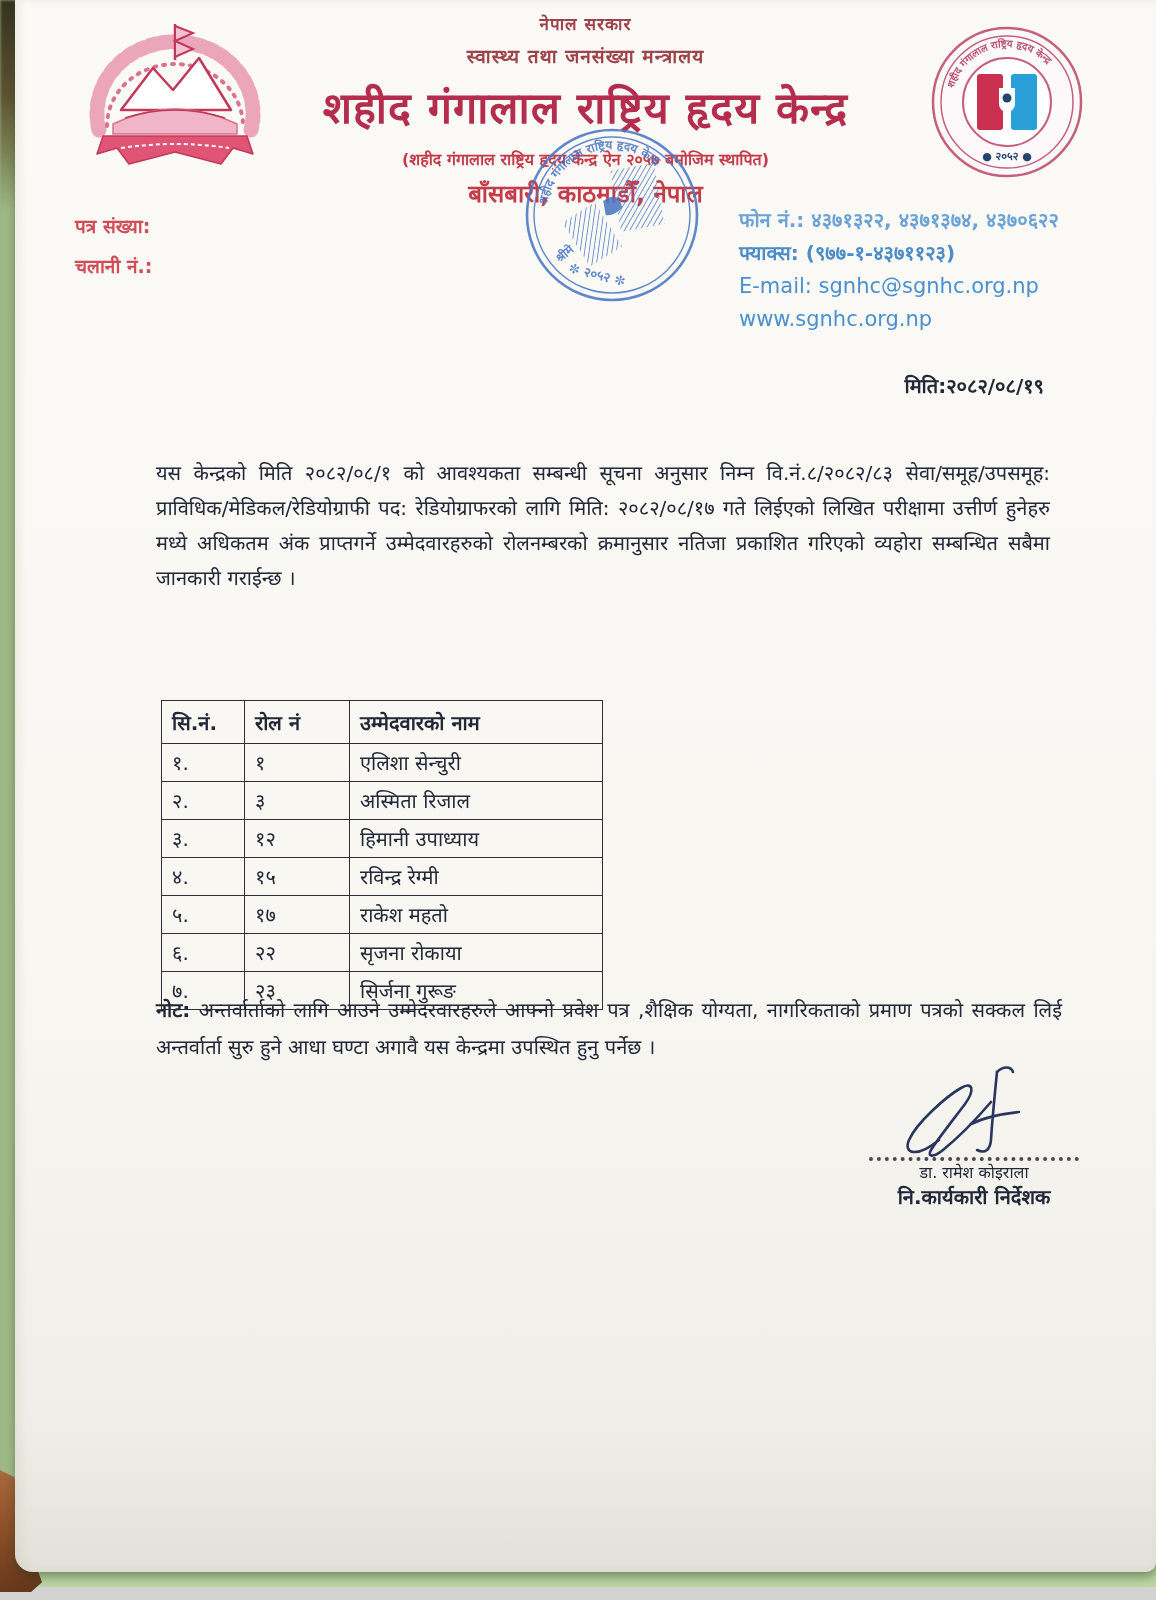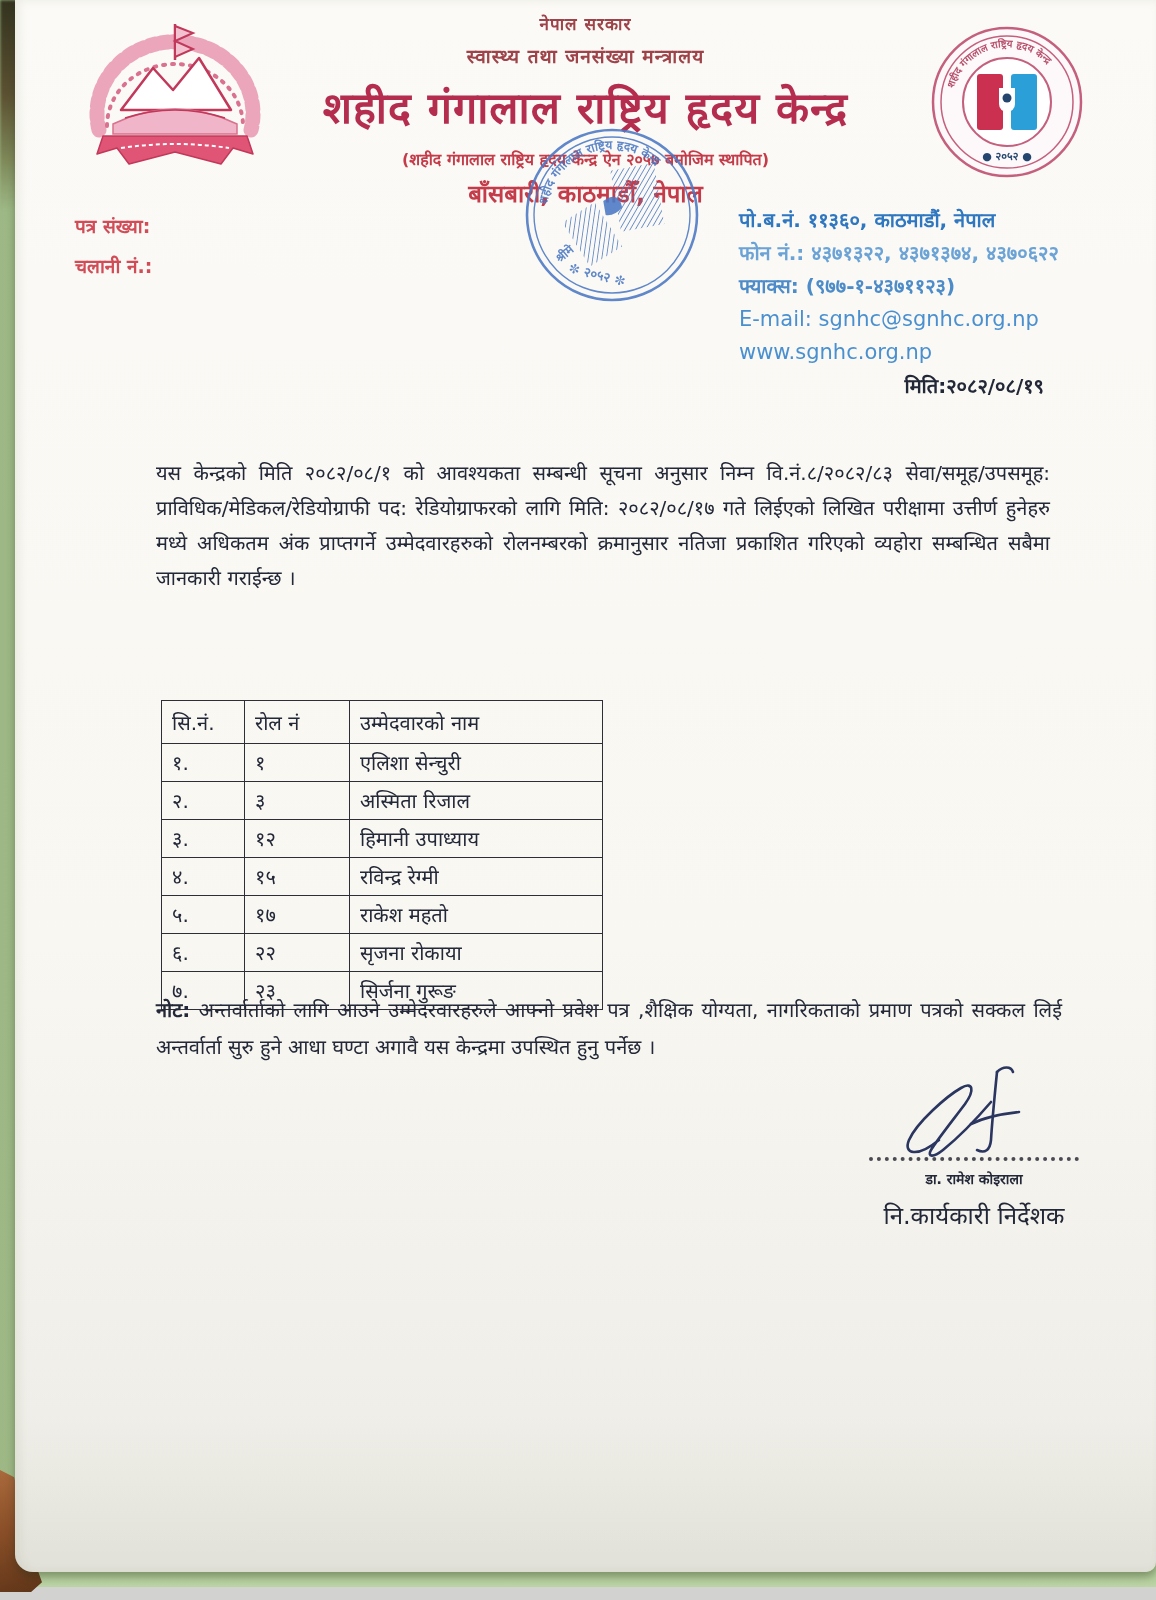--- a/index.html
+++ b/index.html
@@ -50,31 +50,31 @@
     border-bottom:2.5px solid #232838;padding-bottom:3px;}
   .body-par{position:absolute;left:141px;top:456px;width:894px;font-size:20px;
     line-height:35px;text-align:justify;}
   .interview{position:absolute;left:141px;top:648px;}
   .interview span{display:inline-block;font-size:21px;font-weight:bold;
     border-bottom:2.5px solid #232838;padding-bottom:4px;}
   
   table.results{position:absolute;left:146px;top:700px;border-collapse:collapse;}
   table.results th,table.results td{border:1.6px solid #2e2e38;font-size:20px;
     padding:2px 10px;text-align:left;vertical-align:middle;}
-  table.results th{font-weight:normal;height:38px;}
+  table.results th{font-weight:bold;height:38px;}
   table.results td{height:33px;}
   .col-sn{width:62px;}.col-roll{width:84px;}.col-name{width:232px;}
   
   .note-par{position:absolute;left:141px;top:992px;width:906px;font-size:20px;line-height:37px;text-align:justify;}
   .note-par b{font-weight:bold;}
   
   .sig-block{position:absolute;left:824px;top:1062px;width:270px;text-align:center;}
   .sig-dots{width:210px;margin:0 auto;border-bottom:4px dotted #4a4a52;height:0;}
-  .sig-name{font-size:14px;font-weight:bold;margin-top:8px;}
-  .sig-title{font-size:24px;font-weight:normal;margin-top:10px;}
+  .sig-name{font-size:16px;font-weight:normal;}
+  .sig-title{font-size:20px;font-weight:bold;}
   .sig-svg{display:block;margin:0 auto -10px auto;}
 </style>
 </head>
 <body>
 
 <div class="left-dark-blob"></div>
 <div class="bg-bottom-green"></div>
 <div class="bg-bottom-gray"></div>
 <div class="corner-object"></div>
 
@@ -136,21 +136,20 @@
     <text x="0" y="66" font-size="13" font-weight="bold" fill="#4a78c4" text-anchor="middle" transform="rotate(14)">✼ २०५२ ✼</text>
     <text x="-52" y="48" font-size="12" font-weight="bold" fill="#4a78c4" transform="rotate(-40 -52 48)">श्रीमे</text>
   </svg>
 
   <div class="ref-labels">
     <div>पत्र संख्या:</div>
     <div>चलानी नं.:</div>
   </div>
 
   <div class="contact">
-    <div class="c1">पो.ब.नं. ११३६०, काठमाडौं, नेपाल</div>
     <div class="c2">फोन नं.: ४३७१३२२, ४३७१३७४, ४३७०६२२</div>
     <div class="c3">फ्याक्स: (९७७-१-४३७११२३)</div>
     <div class="c4">E-mail: sgnhc@sgnhc.org.np</div>
     <div class="c5">www.sgnhc.org.np</div>
   </div>
 
   <div class="date-line">मिति:२०८२/०८/१९</div>
 
 
   <div class="body-par">यस केन्द्रको मिति २०८२/०८/१ को आवश्यकता सम्बन्धी सूचना अनुसार निम्न वि.नं.८/२०८२/८३ सेवा/समूह/उपसमूह: प्राविधिक/मेडिकल/रेडियोग्राफी  पद: रेडियोग्राफरको लागि मिति: २०८२/०८/१७ गते लिईएको लिखित परीक्षामा उत्तीर्ण हुनेहरु मध्ये अधिकतम अंक प्राप्तगर्ने उम्मेदवारहरुको रोलनम्बरको क्रमानुसार नतिजा प्रकाशित गरिएको व्यहोरा सम्बन्धित सबैमा जानकारी गराईन्छ ।</div>

